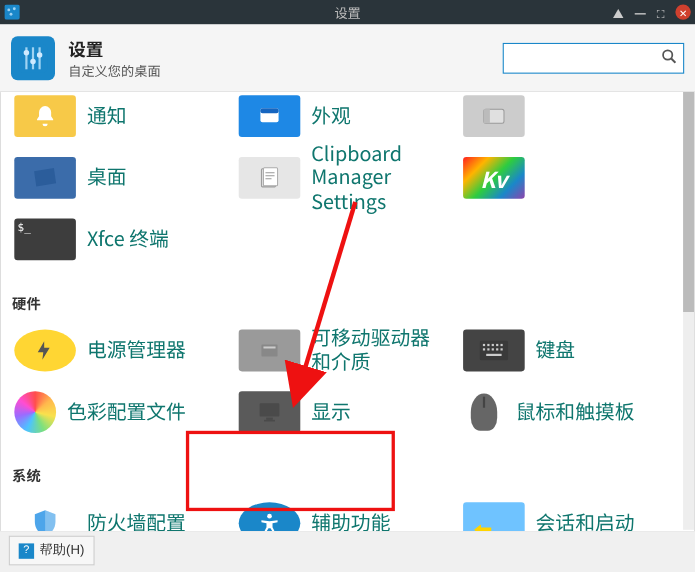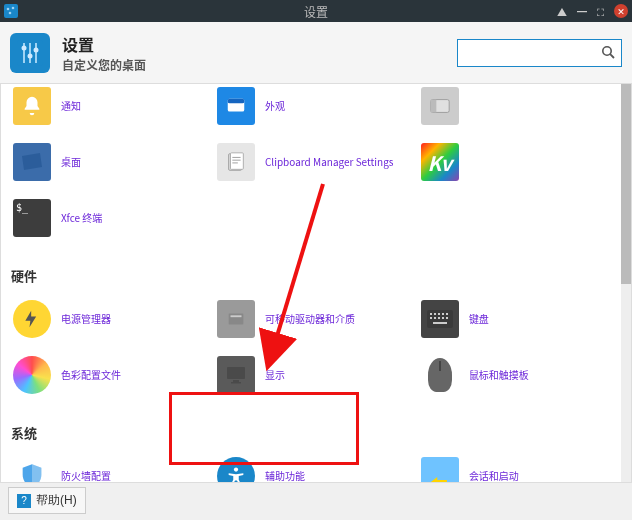--- a/index.html
+++ b/index.html
@@ -7,30 +7,30 @@
   .titlebar { height: 22px; background: #2a343a; display: flex; align-items: center; position: relative; }
   .titlebar-left { position: absolute; left: 4px; display: flex; align-items: center; }
   .titlebar-title { position: absolute; left: 50%; transform: translateX(-50%); color: #bbb; font-size: 12px; }
   .titlebar-right { position: absolute; right: 4px; display: flex; gap: 10px; align-items: center; }
   .titlebar-icon { color: #ccc; font-size: 10px; cursor: pointer; }
   .titlebar-close { width: 14px; height: 14px; border-radius: 50%; background: #d0402e; color: #fff; font-size: 9px; display: flex; align-items: center; justify-content: center; cursor: pointer; }
   .taskbar-icon { width: 14px; height: 14px; display: flex; align-items: center; justify-content: center; }
   .header { background: #f5f5f5; height: 62px; display: flex; align-items: center; padding: 0 10px; border-bottom: 1px solid #ddd; }
   .app-icon { width: 40px; height: 40px; border-radius: 6px; background: #1a87c9; display: flex; align-items: center; justify-content: center; margin-right: 12px; }
   .header-text .title { font-size: 16px; font-weight: 600; color: #222; }
-  .header-text .subtitle { font-size: 12px; color: #555; font-weight: bold; }
+  .header-text .subtitle { font-size: 12px; color: #555; }
   .search-box { margin-left: auto; width: 165px; height: 28px; border: 1px solid #1a87c9; background: #fff; display: flex; align-items: center; padding: 0 6px; }
   .search-box input { flex: 1; border: none; outline: none; font-size: 12px; width: 100%; }
   .search-icon { color: #555; font-size: 14px; }
   .content { height: 398px; overflow-y: auto; background: #fff; position: relative; padding: 0 6px; border-left: 1px solid #ddd; border-right: 1px solid #ddd; }
   .section-label { font-size: 13px; font-weight: 600; color: #333; padding: 20px 4px 6px 4px; }
   .grid { display: flex; flex-wrap: wrap; }
   .item { width: 33%; height: 56px; display: flex; align-items: center; gap: 10px; padding: 4px 6px; cursor: pointer; }
-  .item-icon { width: 38px; height: 38px; border-radius: 3px; flex-shrink: 0; display: flex; align-items: center; justify-content: center; font-size: 20px; color: #fff; }
-  .item-label { color: #6d28d9; font-size: 10px; line-height: 1.2; }
+  .item-icon { width: 56px; height: 38px; border-radius: 3px; flex-shrink: 0; display: flex; align-items: center; justify-content: center; font-size: 20px; color: #fff; }
+  .item-label { color: #0f766e; font-size: 18px; line-height: 1.2; }
   
   .ic-bell { background: #f7c948; }
   .ic-appearance { background: #1e88e5; }
   .ic-filemgr { background: #ccc; }
   .ic-desktop { background: #3b6caa; }
   .ic-clip { background: #e6e6e6; color: #888; }
   .ic-kvantum { background: linear-gradient(135deg,#ff1f1f,#ffb400,#2ecc40,#1a87c9,#8e44ad); font-style: italic; font-weight: bold; }
   .ic-term { background: #3d3d3d; font-family: monospace; font-size: 10px; display:flex; align-items:flex-start; justify-content:flex-start; padding:3px; }
   .ic-power { background: #ffd633; color:#555; }
   .ic-keyboard { background: #444; }

